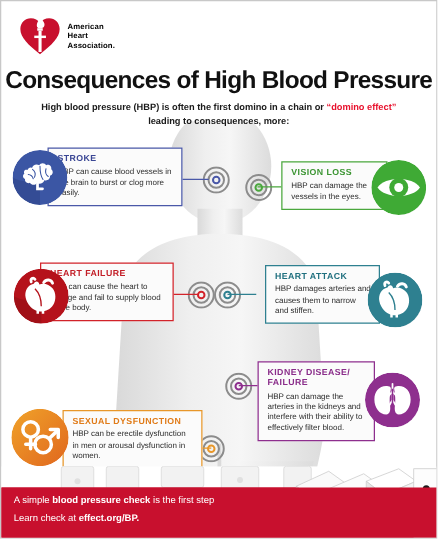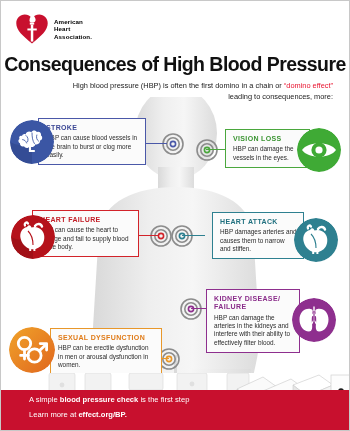--- a/index.html
+++ b/index.html
@@ -30,38 +30,38 @@
   }
   #page-title {
     position: absolute; left: 0; right: 0; top: 52px;
     text-align: center;
     font-size: 19.5px; font-weight: bold;
     letter-spacing: -0.55px;
     color: #111111;
   }
   #subtitle {
     position: absolute; left: 16px; right: 16px; top: 80px;
-    text-align: right;
+    text-align: center;
     font-size: 7.4px; line-height: 10.5px;
-    font-weight: normal; color: #1a1a1a;
+    font-weight: bold; color: #1a1a1a;
   }
   #subtitle .accent { color: #e8112d; }
 
   
   #body-layer { position: absolute; left: 0; top: 96px; width: 350px; height: 300px; }
 
   
   #footer-art { position: absolute; left: 0; top: 372px; width: 350px; height: 59px; }
 
   #footer-bar {
     position: absolute; left: 0; top: 389px; width: 350px; height: 42px;
     background: #c8102e;
   }
   #footer-text {
-    position: absolute; left: 28px; top: 393px; width: 215px;
+    position: absolute; left: 10px; top: 393px; width: 215px;
     color: #ffffff; font-size: 7.6px; line-height: 11.6px;
   }
   #footer-text .b { font-weight: bold; }
   #footer-learn { margin-top: 3px; }
 
   
   .card {
     position: absolute;
     background: #fbfbfb;
     border: 1.2px solid #888;
@@ -349,16 +349,16 @@
       <circle cx="318" cy="42" r="2.6"></circle>
       <circle cx="340" cy="18" r="2.8"></circle>
       <circle cx="340" cy="40" r="2.8"></circle>
       <circle cx="253" cy="22" r="1.8"></circle>
     </g>
   </svg>
 
   <div id="footer-bar"></div>
   <div id="footer-text">
     <div><span>A simple </span><span class="b">blood pressure check</span><span> is the first step</span></div>
-    <div id="footer-learn"><span>Learn more at </span><span class="b">effect.org/BP.</span></div>
+    <div id="footer-learn"><span>Learn check at </span><span class="b">effect.org/BP.</span></div>
   </div>
 
 </div>
 
 </body></html>

